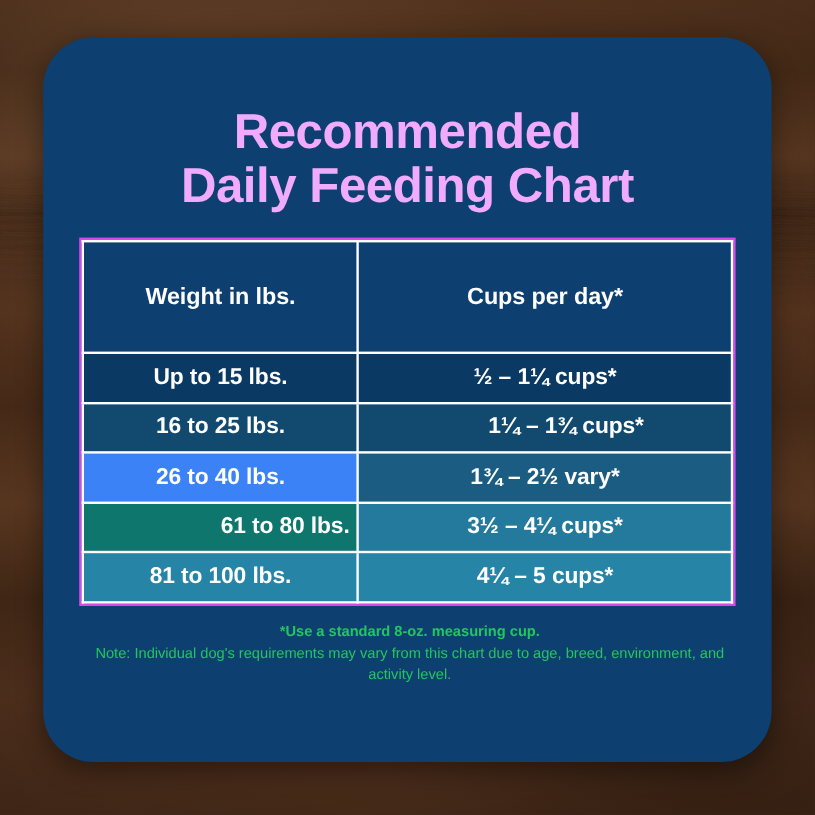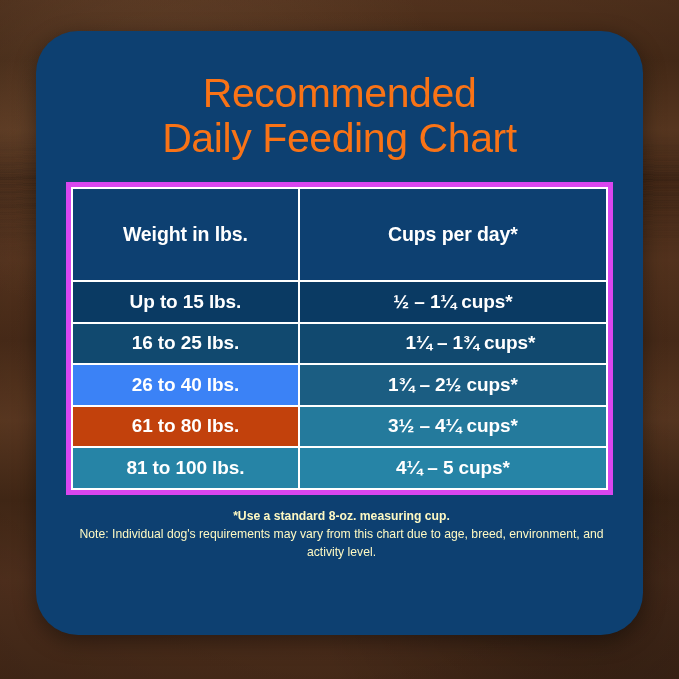--- a/index.html
+++ b/index.html
@@ -71,37 +71,37 @@
     height: 604px;
     background: #0d4071;
     border-radius: 42px;
     box-shadow: 0 6px 22px rgba(0,0,0,0.42);
     overflow: hidden;
   }
 
   
   .card-title {
     margin: 0;
-    padding: 40px 44px 0 44px;
+    padding: 56px 44px 0 44px;
     text-align: center;
-    color: #f97316;
-    font-weight: 400;
+    color: #f0abfc;
+    font-weight: 700;
     font-size: 41px;
     line-height: 1.10;
     letter-spacing: -0.4px;
   }
   .card-title .title-line {
     display: block;
     white-space: nowrap;
   }
 
   
   #feeding-table-wrap {
     margin: 21px 30px 0 30px;
-    border: 5px solid #d946ef;
+    border: 2px solid #d946ef;
   }
   table#feeding-table {
     width: 100%;
     border-collapse: collapse;
     table-layout: fixed;
     color: #ffffff;
   }
   table#feeding-table col.col-weight { width: 42.4%; }
   table#feeding-table col.col-cups   { width: 57.6%; }
 
@@ -128,21 +128,21 @@
   }
   #feeding-table tbody tr.row-last td {
     height: 59px;
     line-height: 1.32;
   }
 
   
   #footnotes {
     margin: 13px 34px 0 38px;
     text-align: center;
-    color: #fef9c3;
+    color: #22c55e;
   }
   #footnotes .note-strong {
     font-size: 12.2px;
     font-weight: 700;
     line-height: 1.45;
   }
   #footnotes .note-line {
     font-size: 12.2px;
     font-weight: 400;
     line-height: 1.48;
@@ -176,24 +176,24 @@
           <tr>
             <td style="background: rgb(10, 58, 99);">Up to 15 lbs.</td>
             <td style="background: rgb(10, 58, 99);">½ – 1¼ cups*</td>
           </tr>
           <tr>
             <td style="background: rgb(17, 73, 111);">16 to 25 lbs.</td>
             <td style="background: rgb(17, 73, 111); padding-left: 41px;">1¼ – 1¾  cups*</td>
           </tr>
           <tr>
             <td style="background: #3b82f6;">26 to 40 lbs.</td>
-            <td style="background: rgb(27, 93, 130);">1¾ – 2½ cups*</td>
-          </tr>
-          <tr>
-            <td style="background: #c2410c;">61 to 80 lbs.</td>
+            <td style="background: rgb(27, 93, 130);">1¾ – 2½ vary*</td>
+          </tr>
+          <tr>
+            <td style="background: #0f766e; text-align: right;">61 to 80 lbs.</td>
             <td style="background: rgb(36, 122, 156);">3½ – 4¼ cups*</td>
           </tr>
           <tr>
             <td style="background: rgb(38, 132, 166);">81 to 100 lbs.</td>
             <td style="background: rgb(38, 132, 166);">4¼ – 5 cups*</td>
           </tr>
         </tbody>
     </table>
   </div>
 

